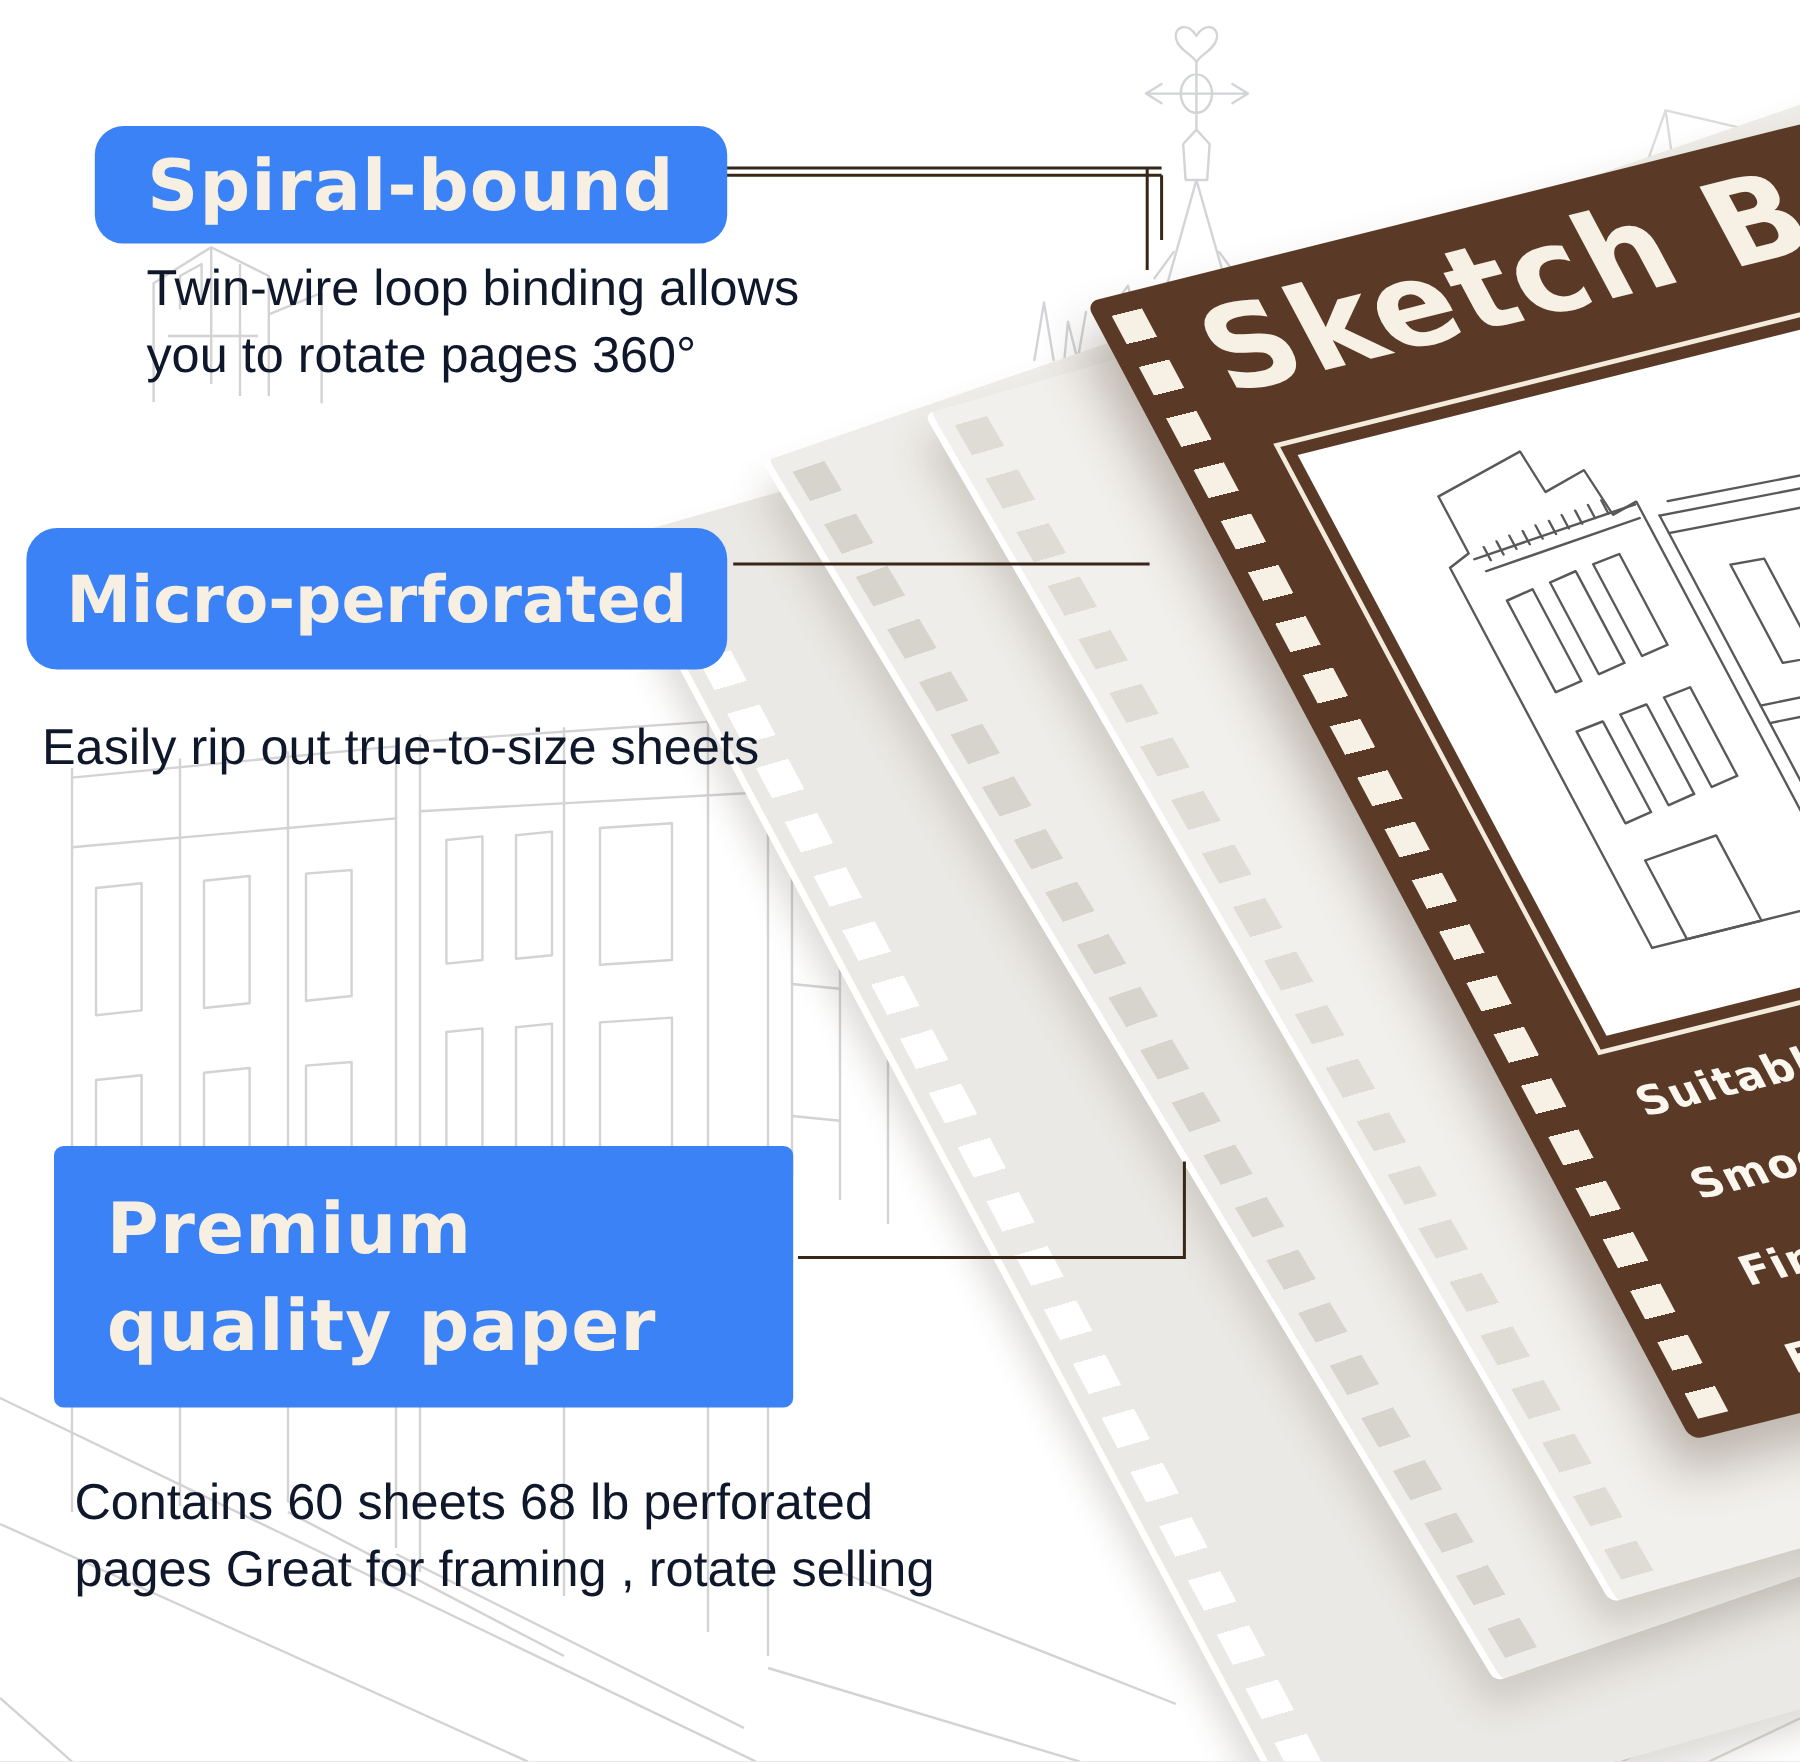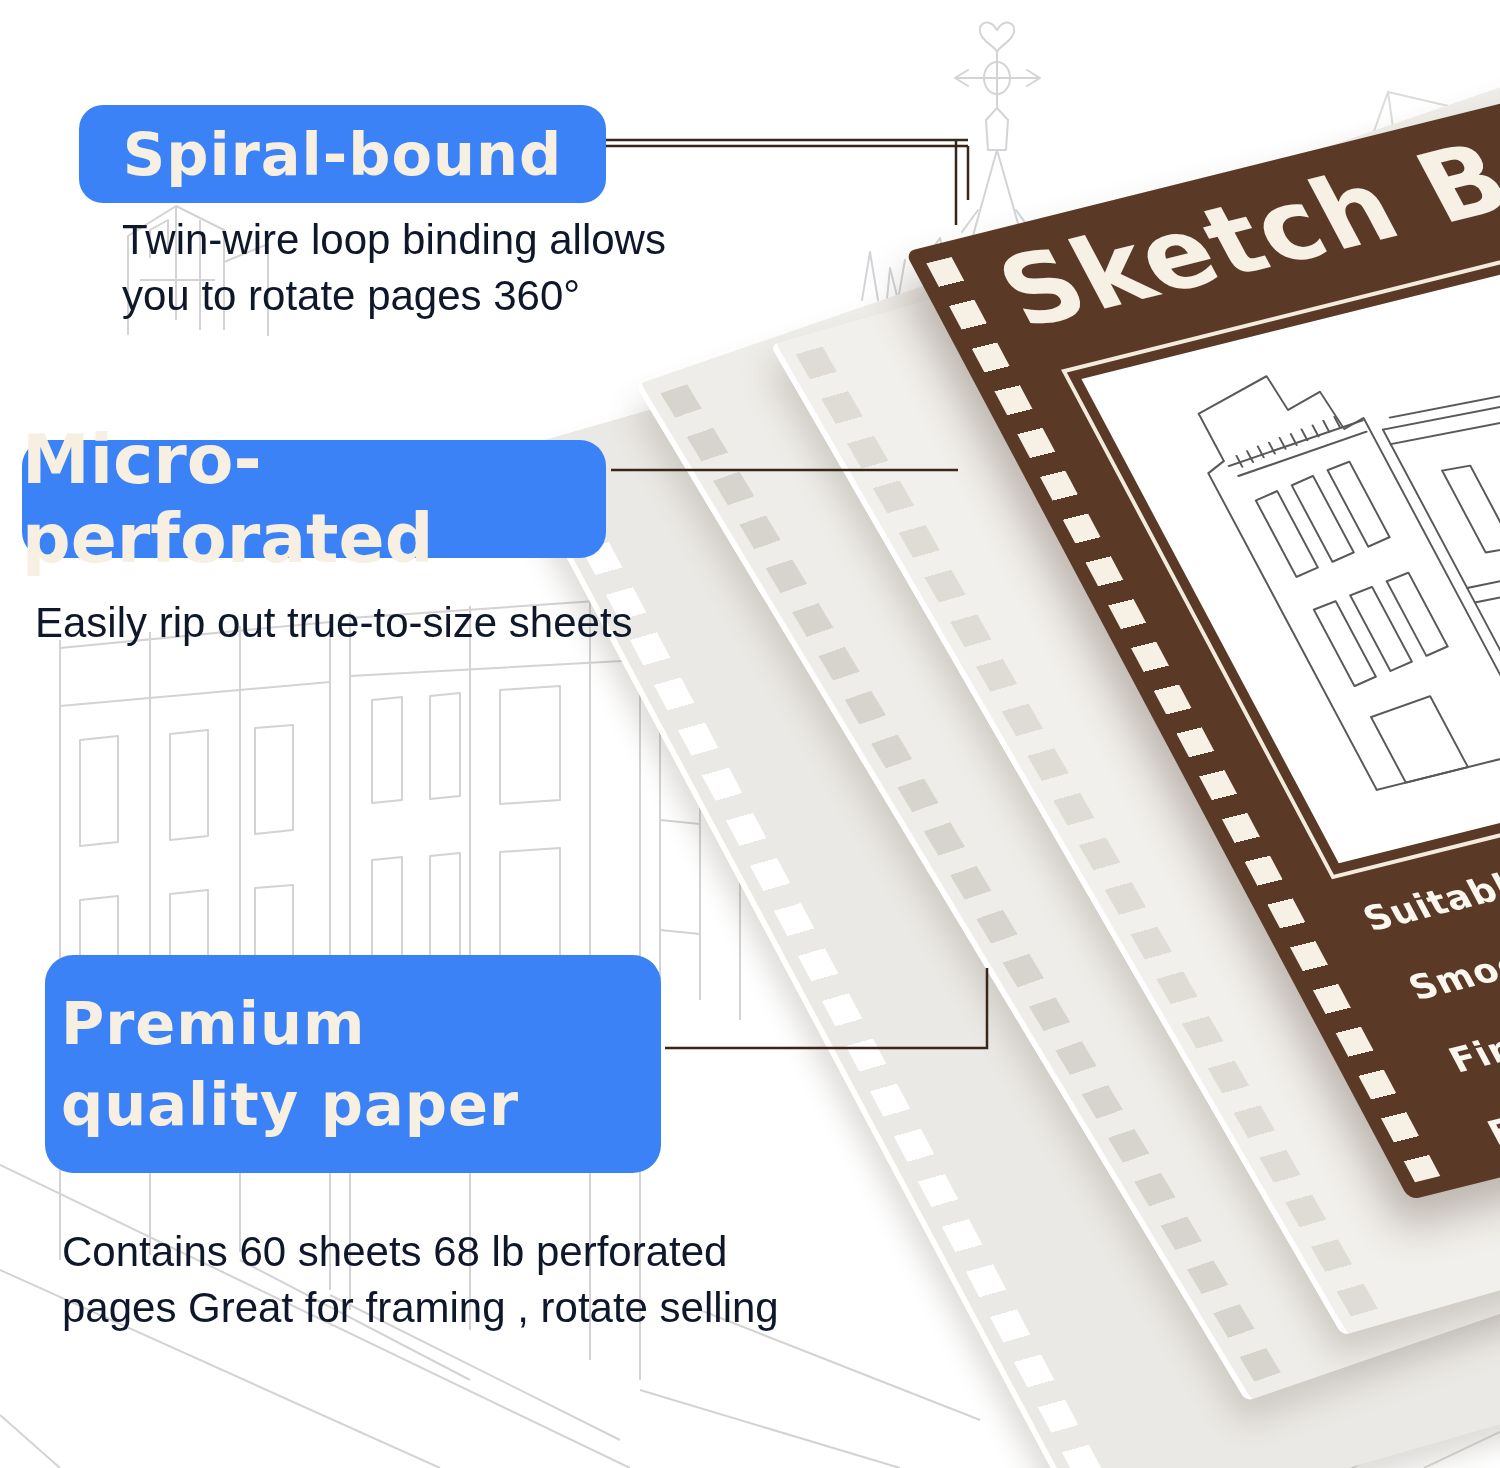--- a/index.html
+++ b/index.html
@@ -74,26 +74,26 @@
   
   #leaders{position:absolute;left:0;top:0;z-index:6;}
 
   
   .badge{
     position:absolute;z-index:7;background:#3b82f6;color:#f6efe2;
     font-family:"DejaVu Sans",sans-serif;font-weight:bold;
     display:flex;align-items:center;justify-content:center;
   }
   #badge-1{left:79px;top:105px;width:527px;height:98px;border-radius:24px;font-size:59px;letter-spacing:1px;}
-  #badge-2{left:22px;top:440px;width:584px;height:118px;border-radius:26px;font-size:68px;letter-spacing:0px;}
+  #badge-2{left:22px;top:440px;width:584px;height:118px;border-radius:26px;font-size:54px;letter-spacing:0px;}
   #badge-3{
-    left:45px;top:955px;width:616px;height:218px;border-radius:28px;
+    left:45px;top:955px;width:616px;height:218px;border-radius:8px;
     font-size:59px;line-height:1.38;letter-spacing:1px;
     flex-direction:column;align-items:flex-start;justify-content:center;
-    padding-left:16px;box-sizing:border-box;
+    padding-left:44px;box-sizing:border-box;
   }
   .desc{
     position:absolute;z-index:7;color:#0f172a;
     font-family:"Liberation Sans",sans-serif;font-size:42px;line-height:1.34;
   }
   #desc-1{left:122px;top:212px;}
   #desc-2{left:35px;top:565px;margin-top:30px;}
   #desc-3{left:62px;top:1224px;}
 </style>
 </head>

